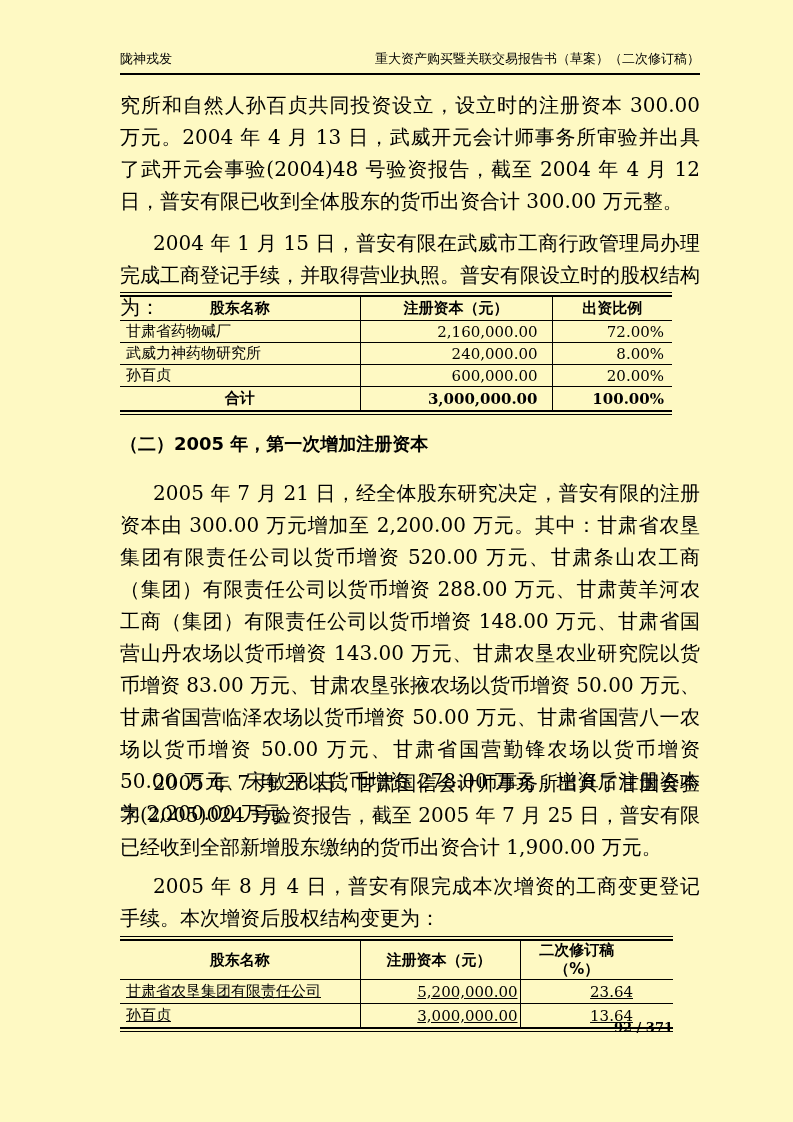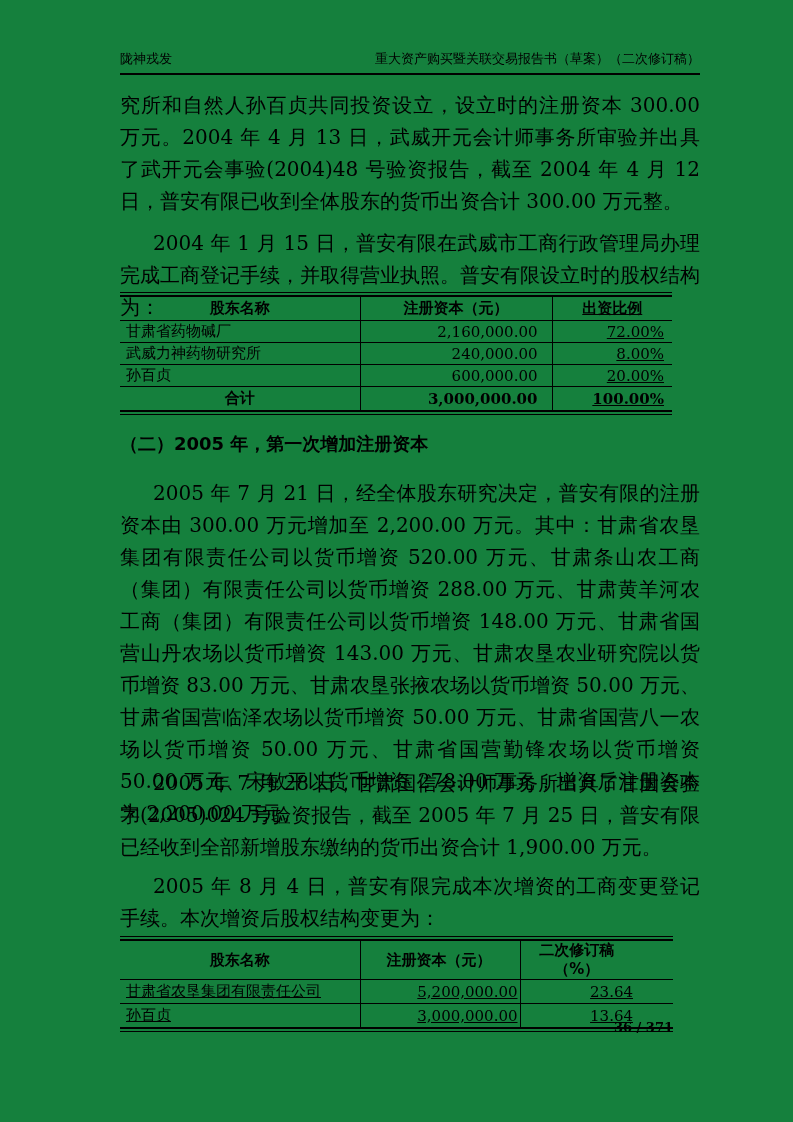--- a/index.html
+++ b/index.html
@@ -1,19 +1,19 @@
 <!DOCTYPE html>
 <html lang="zh"><head>
 <meta charset="utf-8">
 <style>
   html,body{margin:0;padding:0;background:#ffffff;}
   .page{
     position:relative;
     width:793px;height:1122px;
-    background:#15803d;
+    background:#fef9c3;
     font-family:"DejaVu Serif","Liberation Serif",serif;
     color:#000;
     overflow:hidden;
   }
   
   .doc-header{
     position:absolute;left:120px;top:50px;width:580px;
     display:flex;justify-content:space-between;align-items:flex-end;
     font-size:13px;
     border-bottom:2px solid #000;
@@ -57,21 +57,21 @@
   td.num{text-align:right;}
   .t1 th{height:23px;}
   .t1 td{height:21px;border-bottom:1px solid #000;}
   .t1 tr.total td{border-bottom:none;height:23px;font-weight:bold;}
   .t1 tr.total td.name{
     text-align:center;padding-left:0;
     font-family:"DejaVu Sans","Liberation Sans",sans-serif;
   }
   .t1 .c1{border-right:1px solid #000;}
   .t1 .c2{border-right:1px solid #000;padding-right:14px;}
-  .t1 .c3{padding-right:8px;text-decoration:underline;}
+  .t1 .c3{padding-right:8px;}
   .t1 th.c2{padding-right:0;}
   .t1 th.c3{padding-right:0;}
   .t2 th{height:23px;}
   .t2 td{height:23px;border-bottom:1px solid #000;text-decoration:underline;}
   .t2 tr:last-child td{border-bottom:none;}
   .t2 .c1{border-right:1px solid #000;}
   .t2 .c2{border-right:1px solid #000;padding-right:2px;}
   .t2 .c3{padding-right:40px;}
   .t2 th.c2{padding-right:2px;}
   
@@ -157,15 +157,15 @@
       </tr>
       <tr>
         <td class="name c1">孙百贞</td>
         <td class="num c2">3,000,000.00</td>
         <td class="num c3">13.64</td>
       </tr>
     </tbody>
       </table>
   </div>
 
-  <div class="page-number">36 / 371</div>
+  <div class="page-number">92 / 371</div>
 
 </div>
 
 </body></html>

